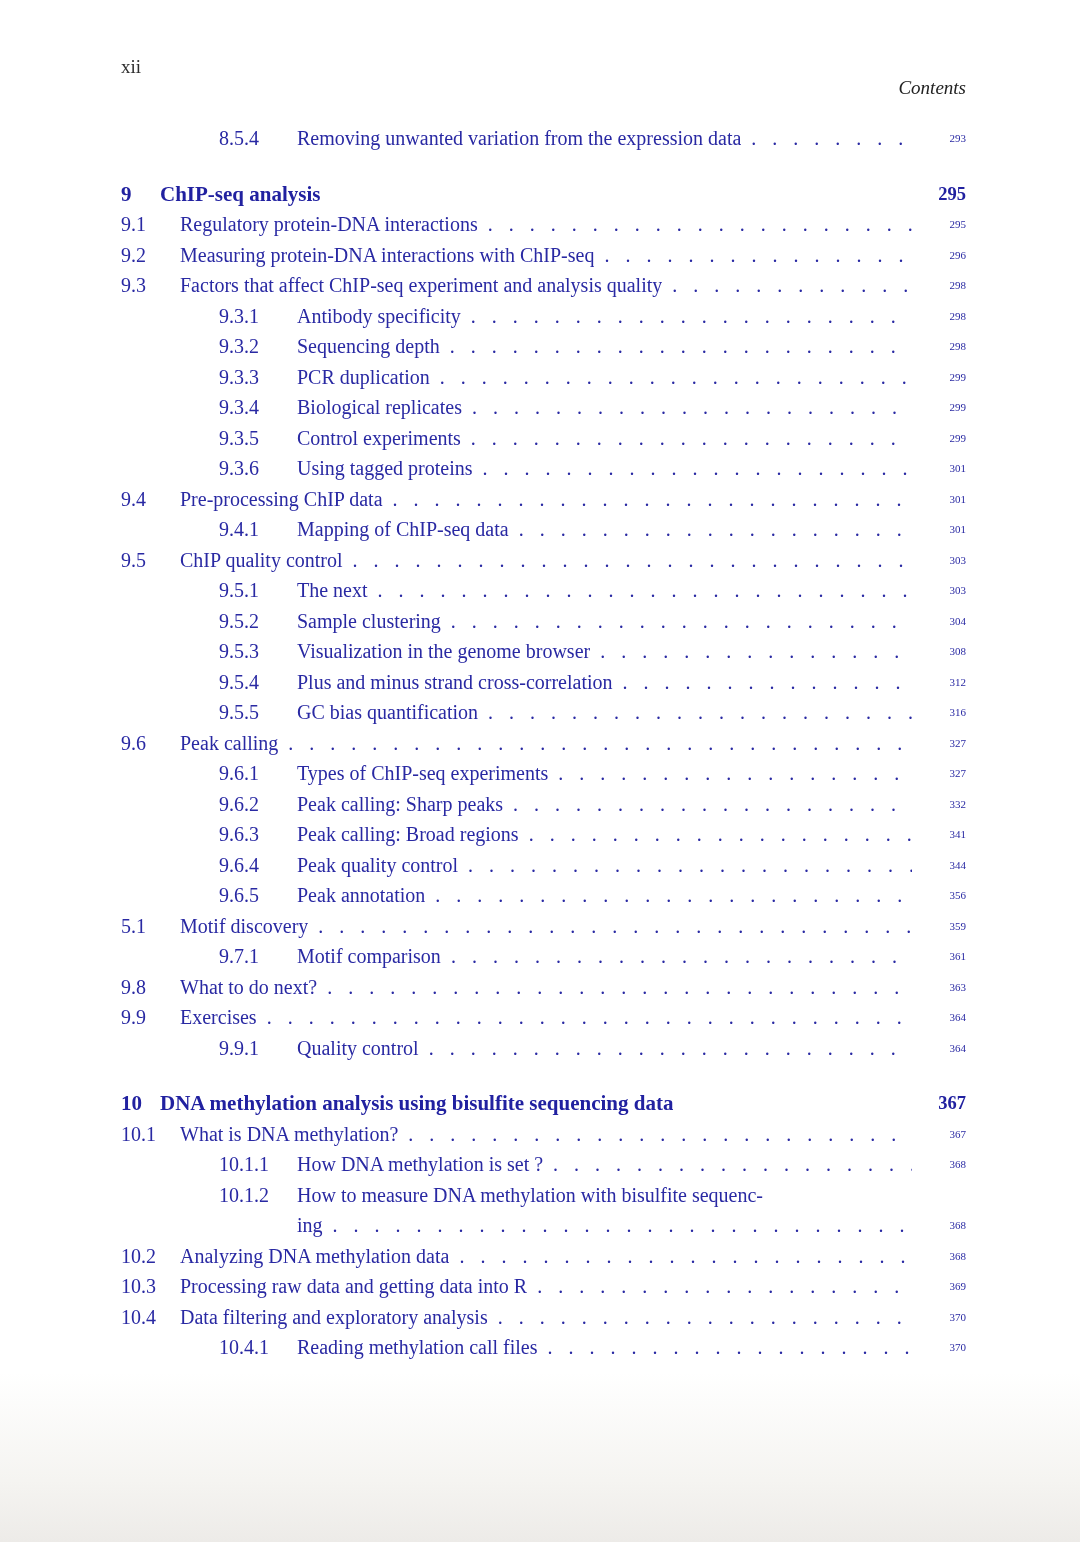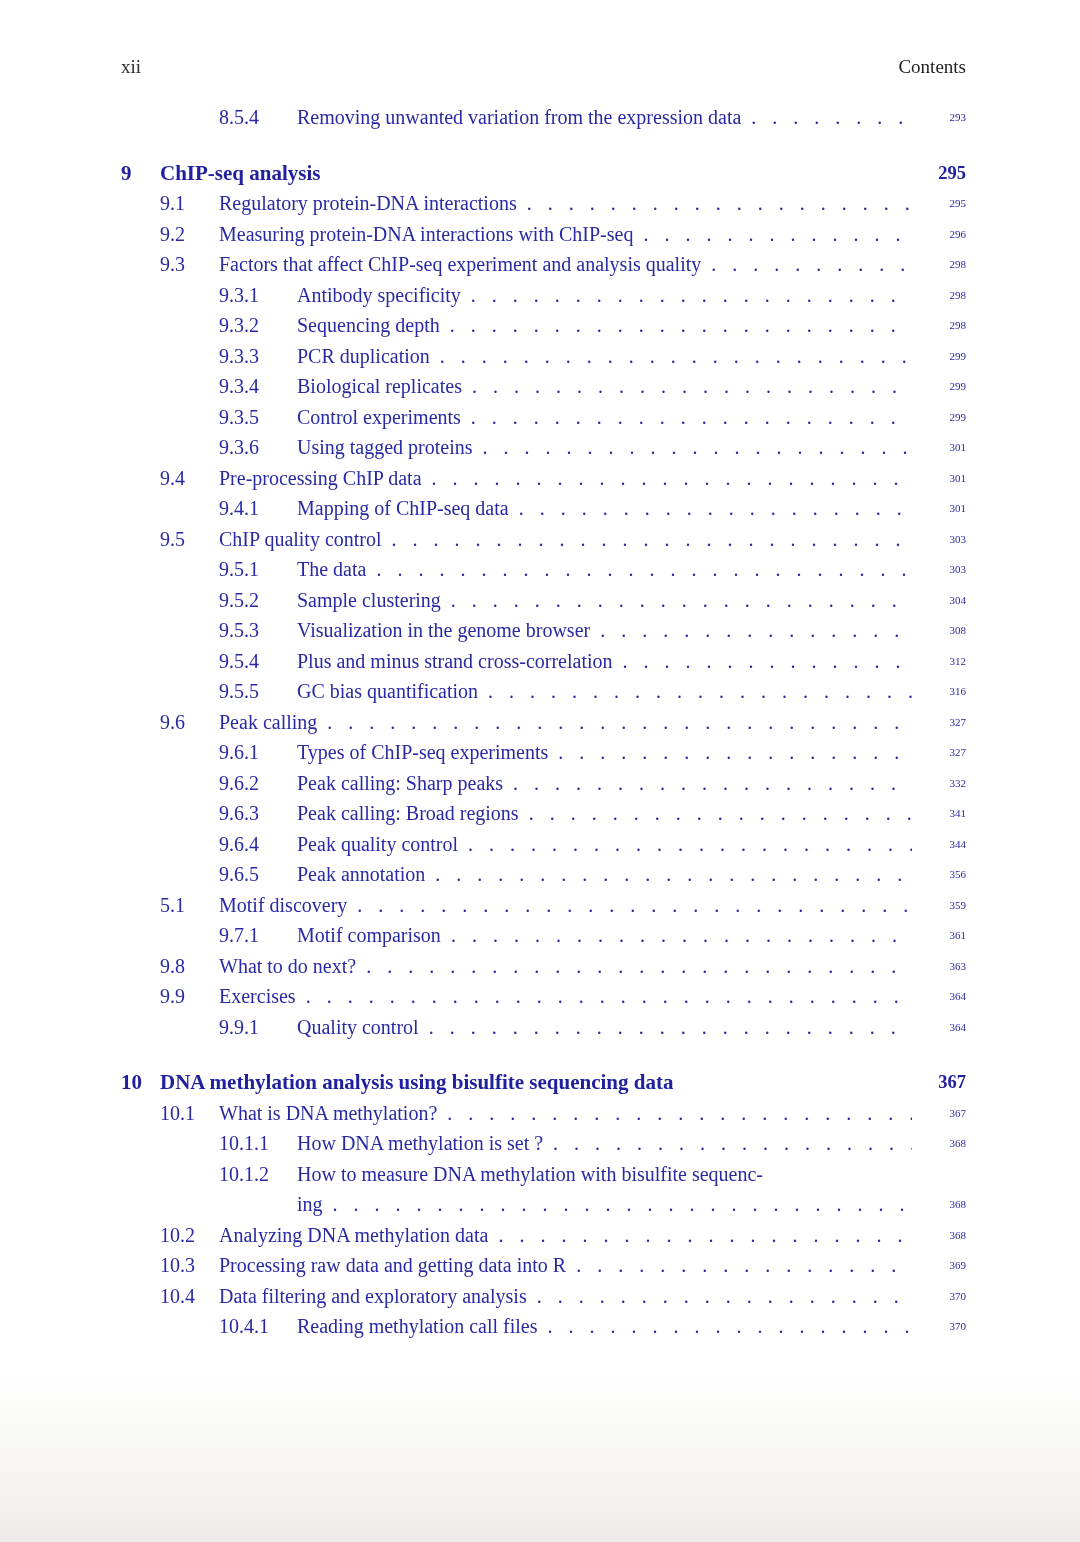--- a/index.html
+++ b/index.html
@@ -17,21 +17,21 @@
     background: linear-gradient(180deg, #ffffff 0%, #ffffff 89%, #f5f4f1 96%, #edebe8 100%);
     overflow: hidden;
   }
   .header {
     display: flex;
     justify-content: space-between;
     align-items: flex-start;
     color: #2e2e2e;
     font-size: 19px;
   }
-  .running-title { color: #222222; }
+  .running-title { font-style: italic; color: #222222; margin-top: 21px; }
 
   .toc { margin-top: 24px; }
 
   .row {
     display: flex;
     align-items: flex-start;
     color: #2929a3;
     font-size: 20px;
     line-height: 30.5px;
   }
@@ -59,21 +59,21 @@
 
   .row.chapter {
     font-weight: 700;
     font-size: 21px;
     margin-top: 25px;
     color: #2121a0;
   }
   .row.chapter .num { width: 39px; }
   .row.chapter .pg { font-size: 18.5px; font-weight: 700; }
 
-  .row.sec .num { margin-left: 39px; width: 59px; }
+  .row.sec .num { width: 59px; }
   .row.sub .num { margin-left: 98px; width: 78px; }
 </style>
 </head>
 <body>
 
 <div class="doc-page">
   <div class="header">
     <span class="folio">xii</span>
     <span class="running-title">Contents</span>
   </div>
@@ -157,21 +157,21 @@
         <span class="pg">301</span>
       </div>
       <div class="row sec">
         <span class="num">9.5</span>
         <span class="title">ChIP quality control</span>
         <span class="leader"></span>
         <span class="pg">303</span>
       </div>
       <div class="row sub">
         <span class="num">9.5.1</span>
-        <span class="title">The data</span>
+        <span class="title">The next</span>
         <span class="leader"></span>
         <span class="pg">303</span>
       </div>
       <div class="row sub">
         <span class="num">9.5.2</span>
         <span class="title">Sample clustering</span>
         <span class="leader"></span>
         <span class="pg">304</span>
       </div>
       <div class="row sub">

